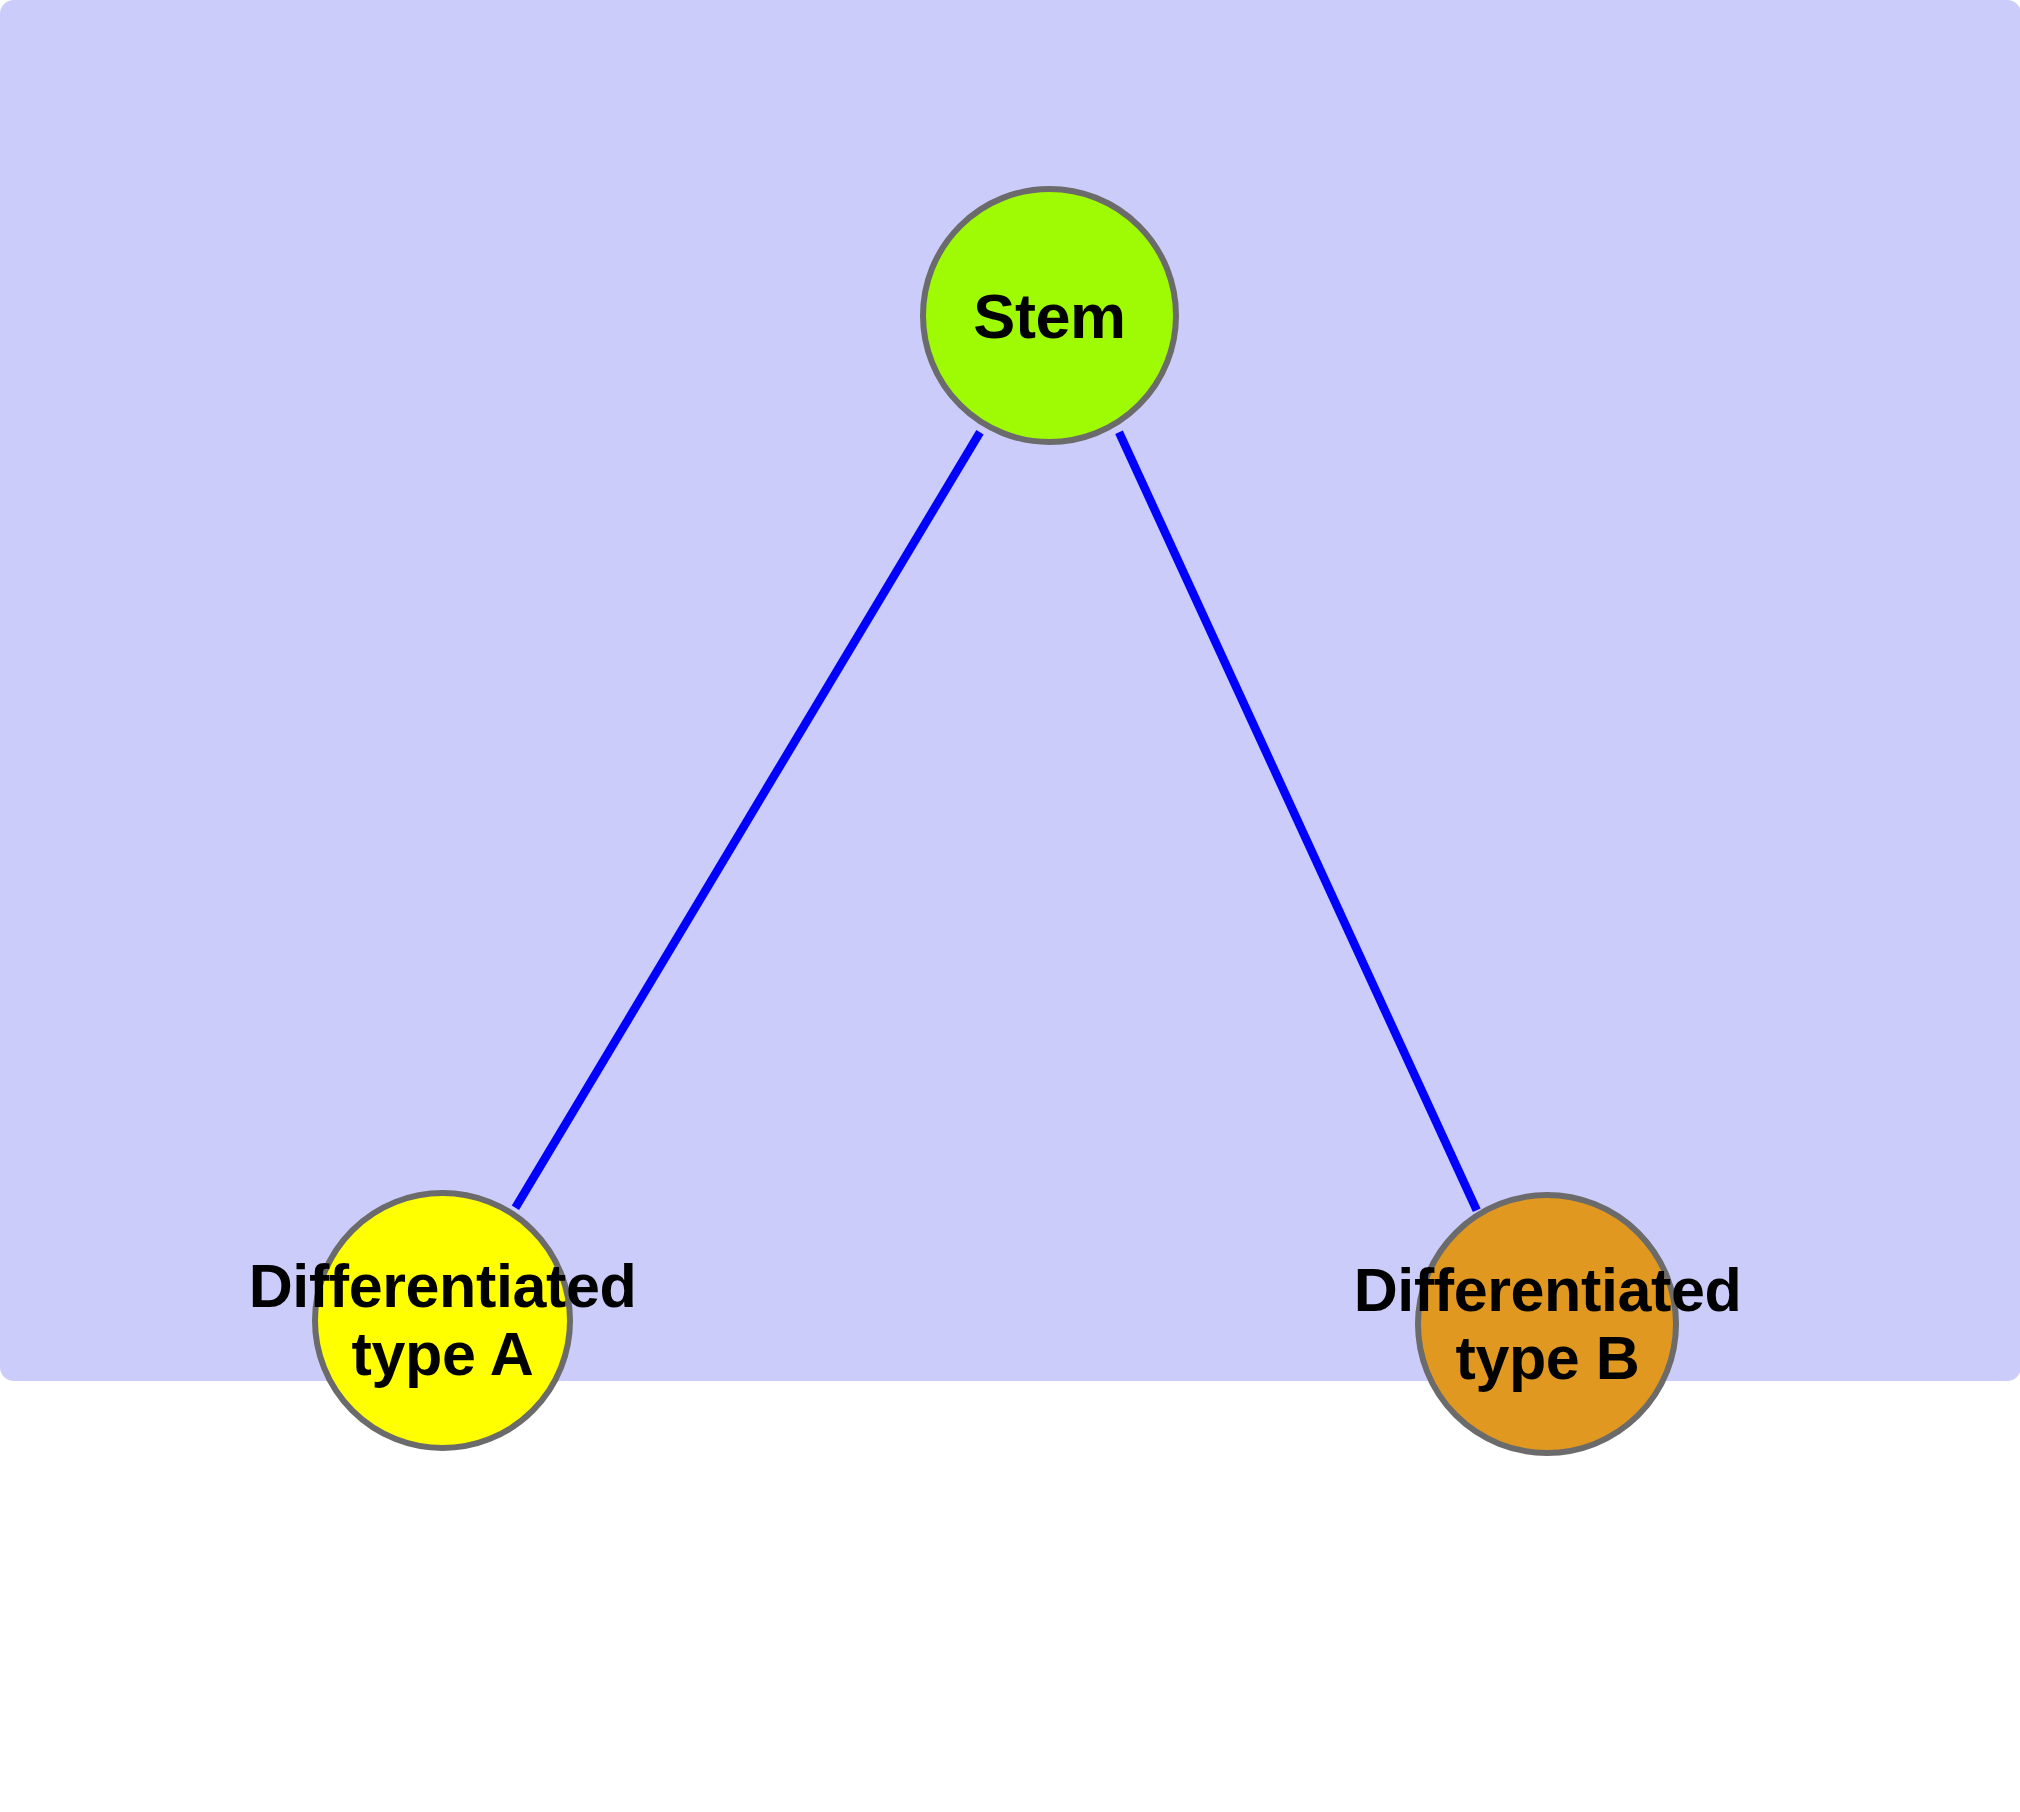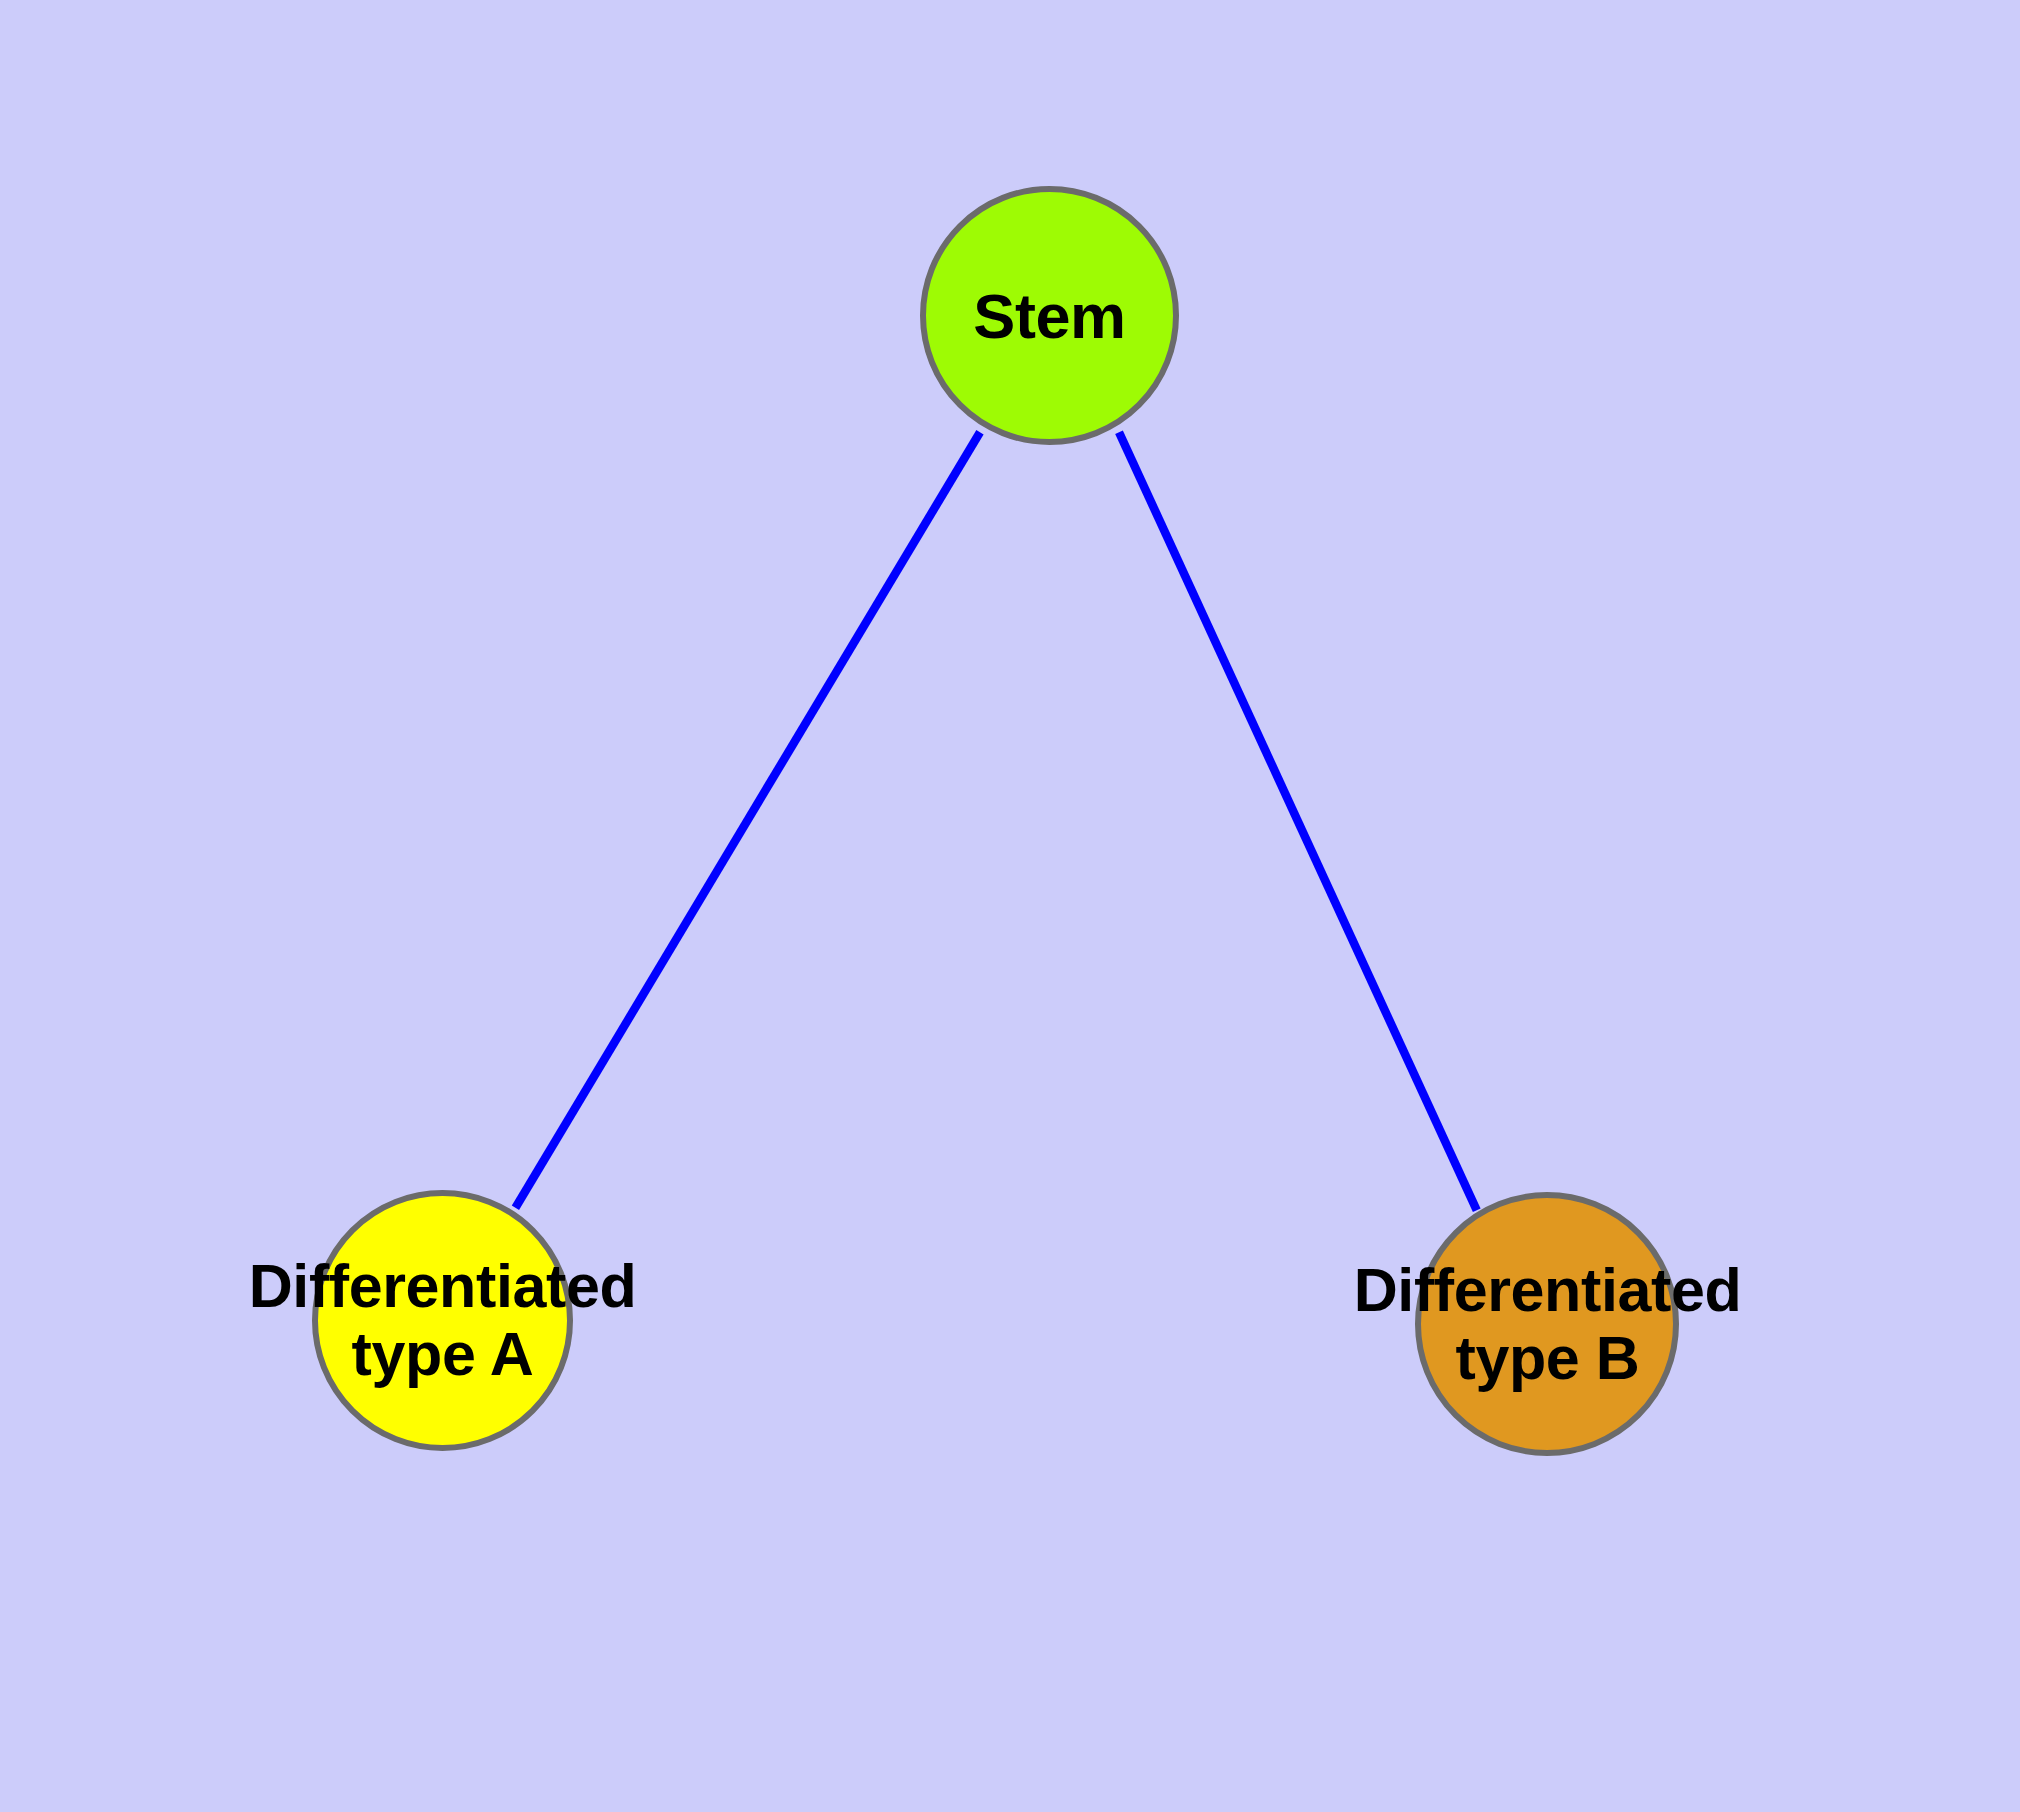--- a/index.html
+++ b/index.html
@@ -8,22 +8,23 @@
   }
   body {
     width: 2021px;
     height: 1812px;
     overflow: hidden;
     font-family: "Liberation Sans", sans-serif;
   }
   #graph-canvas {
     position: relative;
     width: 2021px;
-    height: 1812px;
+    height: 1381px;
     background: #ccccfa;
+    border-radius: 14px;
   }
   #edge-layer {
     position: absolute;
     left: 0;
     top: 0;
     width: 2021px;
     height: 1812px;
   }
   .node {
     position: absolute;

